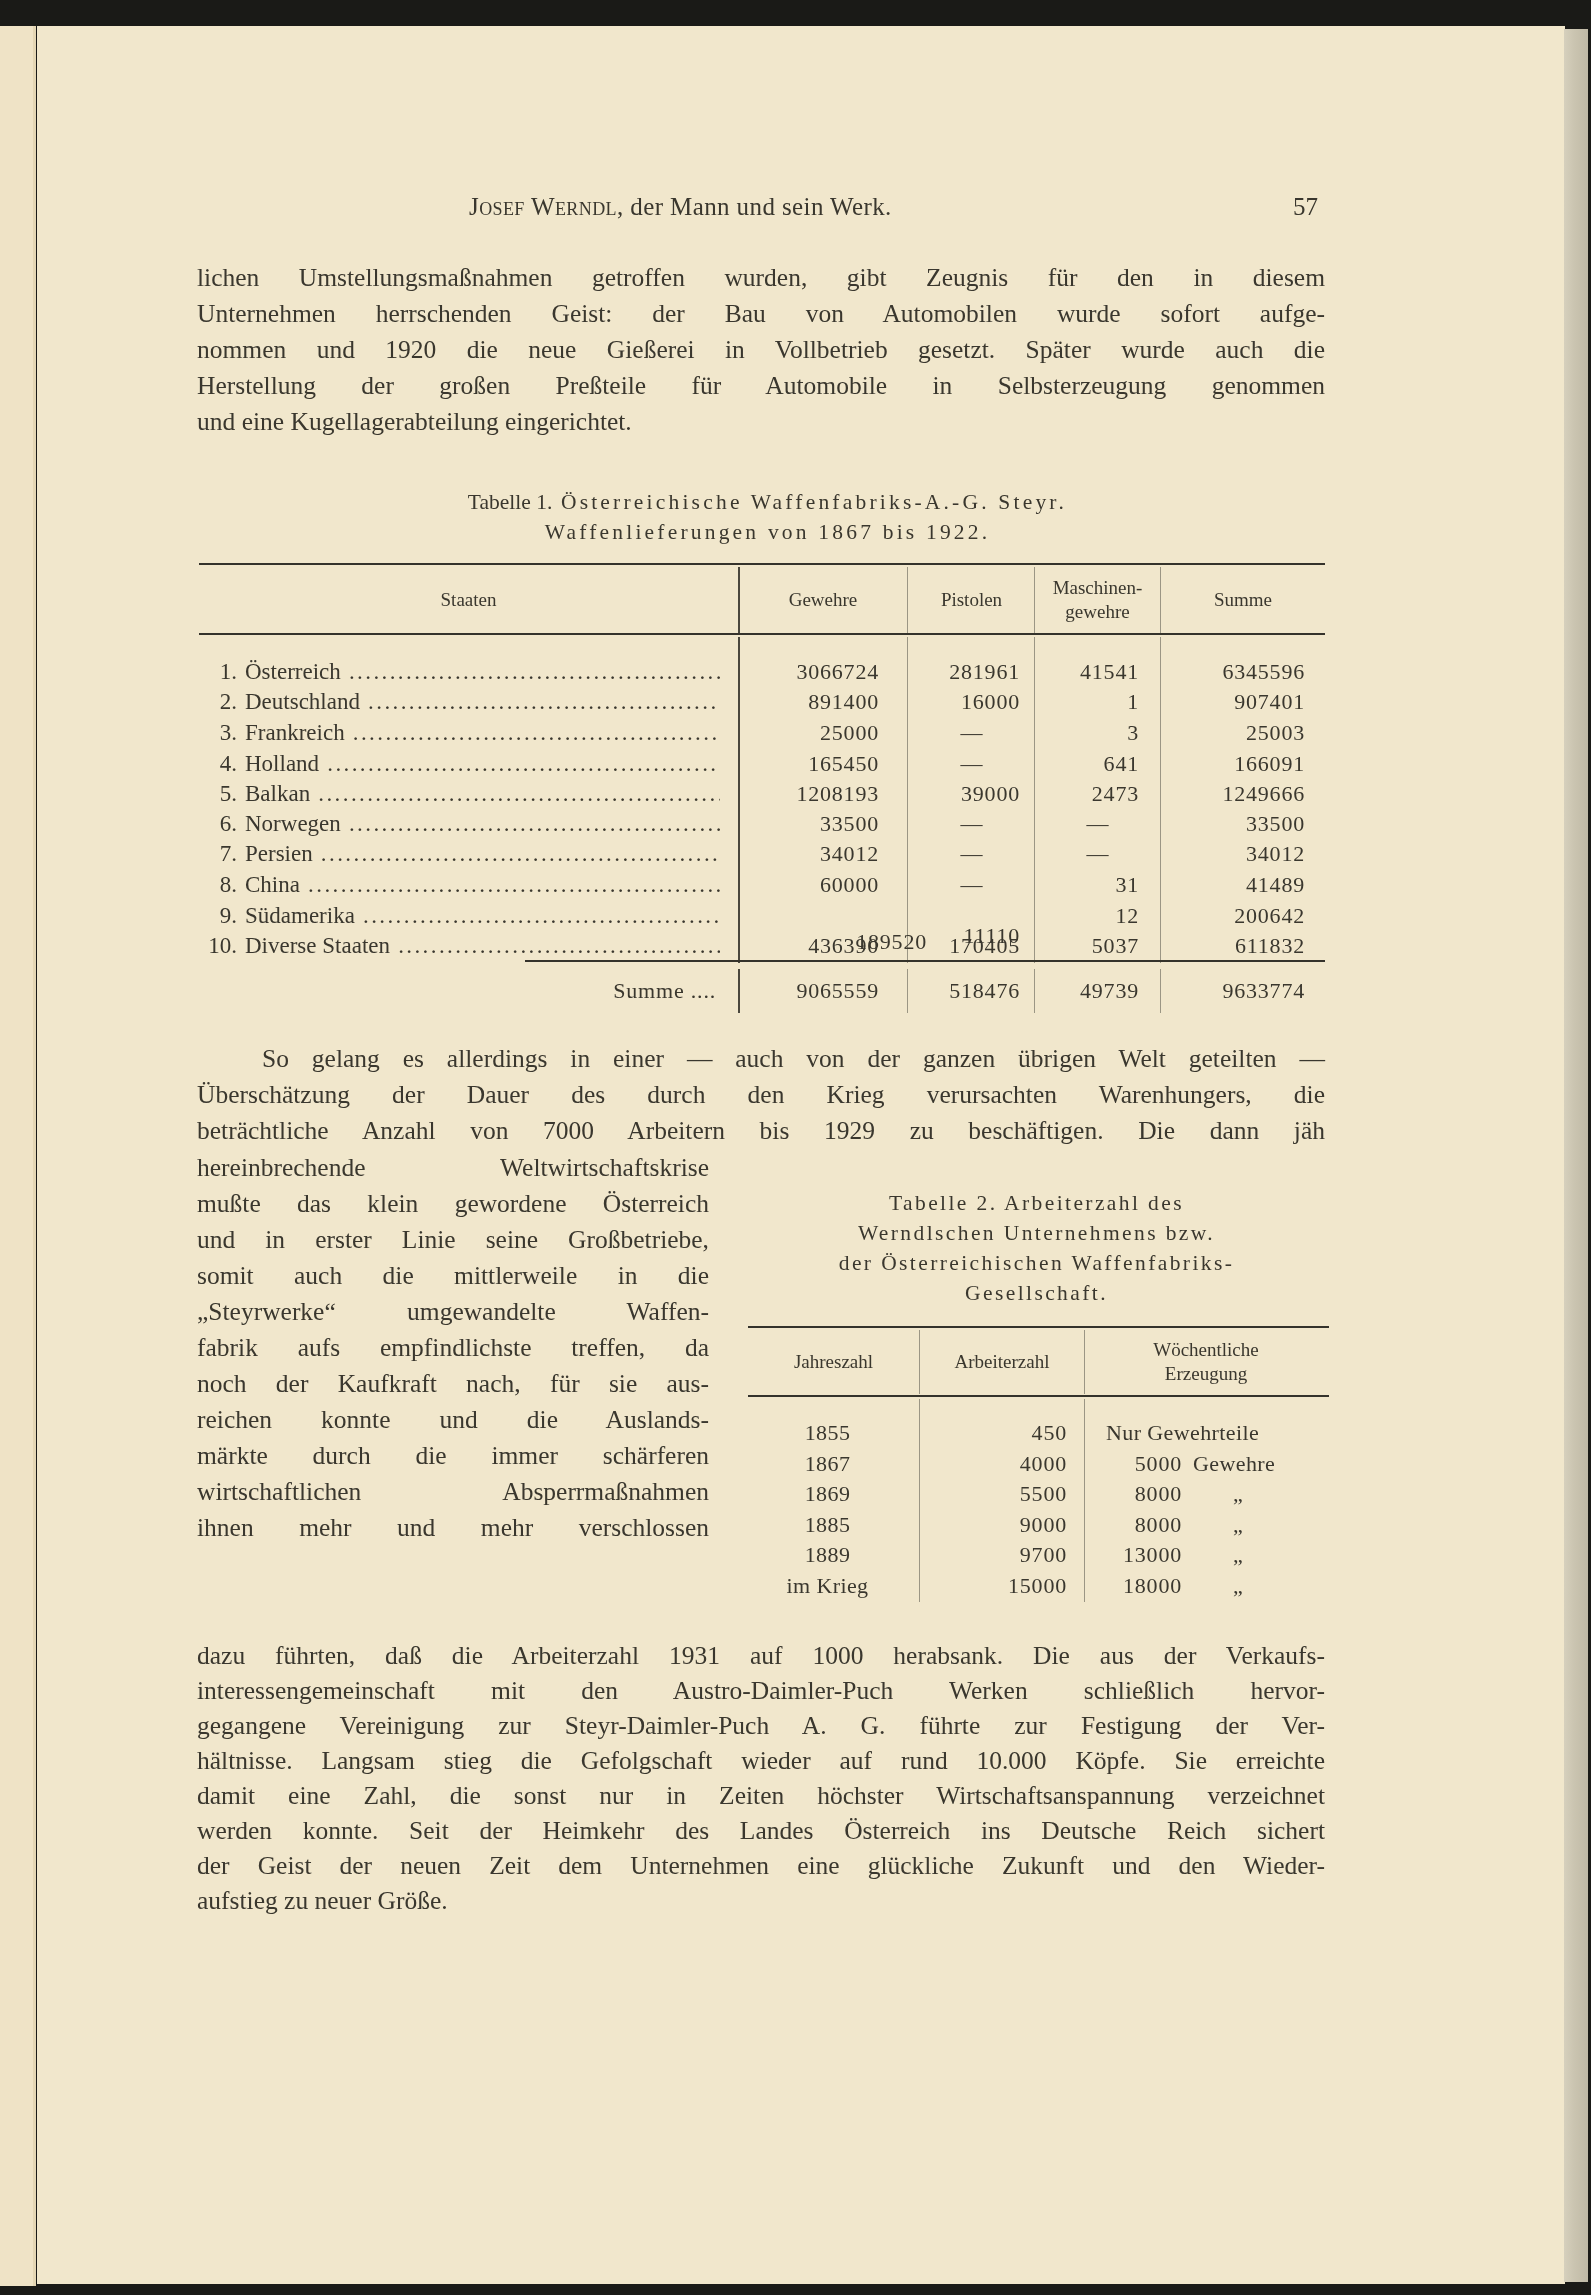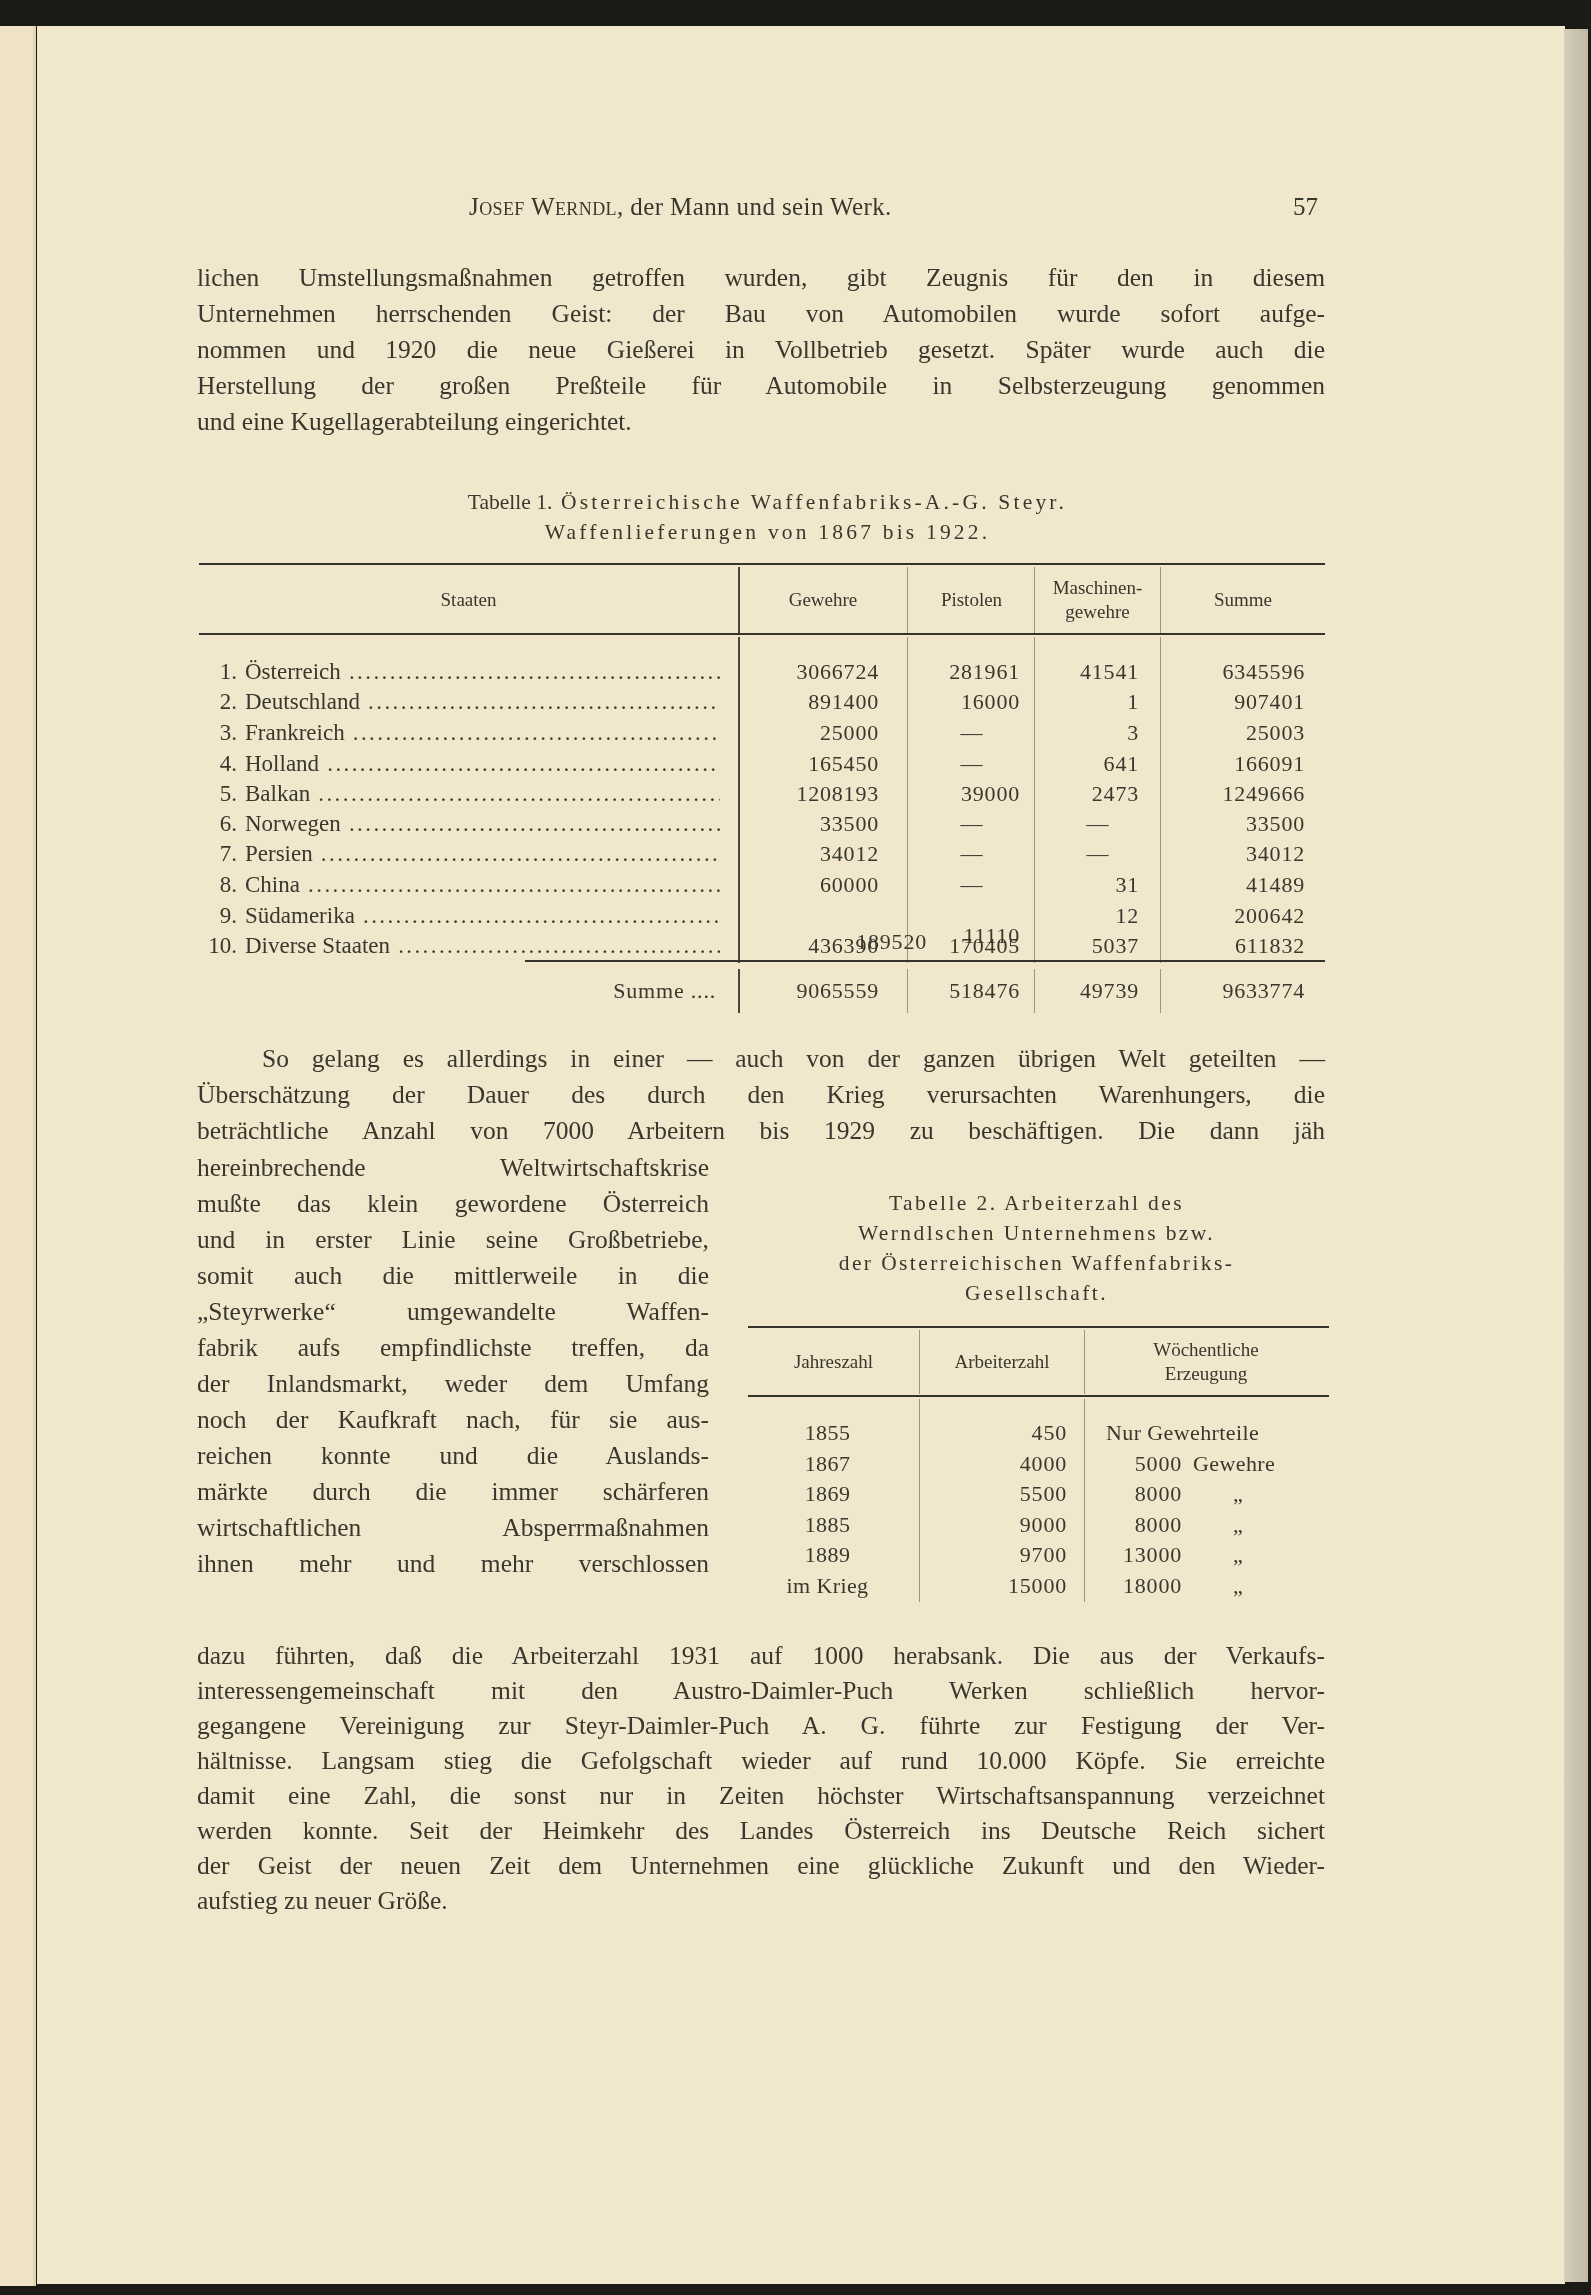--- a/index.html
+++ b/index.html
@@ -185,21 +185,20 @@
   <span class="ln">beträchtliche Anzahl von 7000 Arbeitern bis 1929 zu beschäftigen. Die dann jäh</span>
 </div>
 
 <div class="para" style="left:197px; top:1150px; width:512px;">
   <span class="ln">hereinbrechende Weltwirtschaftskrise</span>
   <span class="ln">mußte das klein gewordene Österreich</span>
   <span class="ln">und in erster Linie seine Großbetriebe,</span>
   <span class="ln">somit auch die mittlerweile in die</span>
   <span class="ln">„Steyrwerke“ umgewandelte Waffen-</span>
   <span class="ln">fabrik aufs empfindlichste treffen, da</span>
-  <span class="ln">der Inlandsmarkt, weder dem Umfang</span>
   <span class="ln">noch der Kaufkraft nach, für sie aus-</span>
   <span class="ln">reichen konnte und die Auslands-</span>
   <span class="ln">märkte durch die immer schärferen</span>
   <span class="ln">wirtschaftlichen Absperrmaßnahmen</span>
   <span class="ln">ihnen mehr und mehr verschlossen</span>
 </div>
 
 <div class="caption" style="left:744px; top:1188px; width:585px; letter-spacing:2.4px;">
   <div>Tabelle 2. Arbeiterzahl des</div>
   <div>Werndlschen Unternehmens bzw.</div>

